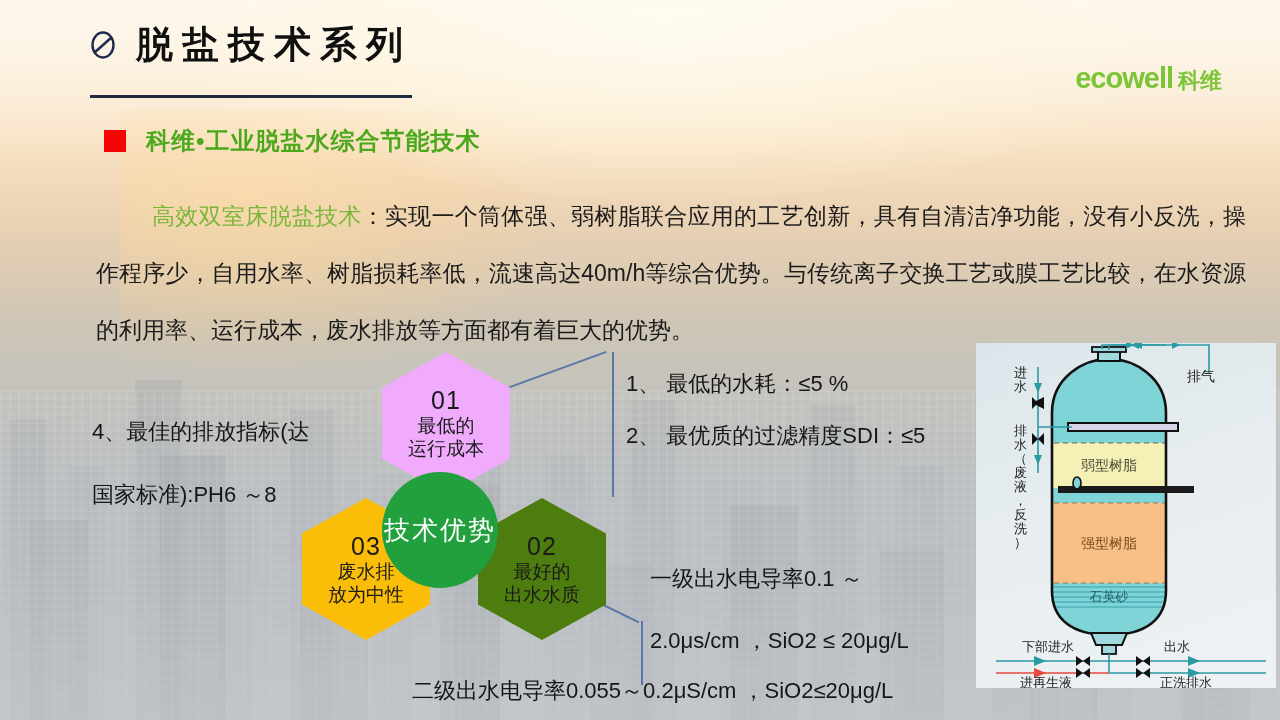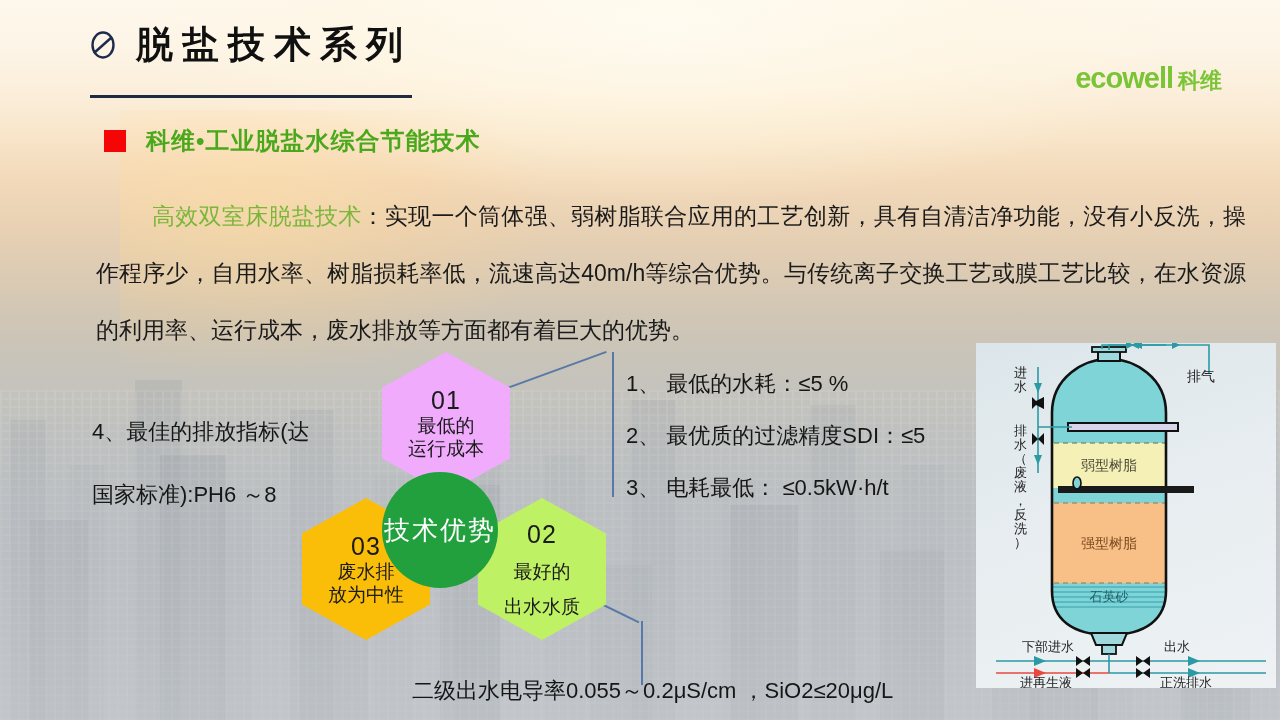--- a/index.html
+++ b/index.html
@@ -203,42 +203,45 @@
     <div class="hex" id="hex01" style="background: #f0abfc;">
       <div class="num">01</div>
       <div class="cap">最低的</div>
       <div class="cap">运行成本</div>
     </div>
     <div class="hex" id="hex03" style="background: rgb(250, 189, 8);">
       <div class="num">03</div>
       <div class="cap">废水排</div>
       <div class="cap">放为中性</div>
     </div>
-    <div class="hex" id="hex02" style="background: #bef264; gap: 12px;">
+    <div class="hex" id="hex02" style="background: #4d7c0f;">
       <div class="num">02</div>
       <div class="cap">最好的</div>
       <div class="cap">出水水质</div>
     </div>
     <div class="core" style="background: rgb(34, 160, 62);">
       <div>技术</div>
       <div>优势</div>
     </div>
   </div>
 
   <div class="callout" id="co-left">
     <div>4、最佳的排放指标(达</div>
     <div>国家标准):PH6 ～8</div>
   </div>
 
   <div class="callout" id="co-right-list">
     <div>1、 最低的水耗：≤5 %</div>
     <div>2、 最优质的过滤精度SDI：≤5</div>
-    <div>3、 电耗最低： ≤0.5kW·h/t</div>
-  </div>
-
+  </div>
+
+  <div class="callout" id="co-mid-right">
+    <div>一级出水电导率0.1 ～</div>
+    <div>2.0μs/cm ，SiO2 ≤ 20μg/L</div>
+  </div>
 
   <div class="callout" id="co-bottom">二级出水电导率0.055～0.2μS/cm ，SiO2≤20μg/L</div>
 
   <div class="diagram">
     <svg width="300" height="345" viewBox="0 0 300 345">
       <defs>
         <clipPath id="vesselClip">
           <path d="M76,70 C76,34 108,16 133,16 C158,16 190,34 190,70 L190,248 C190,276 170,292 133,292 C96,292 76,276 76,248 Z"></path>
         </clipPath>
       </defs>

